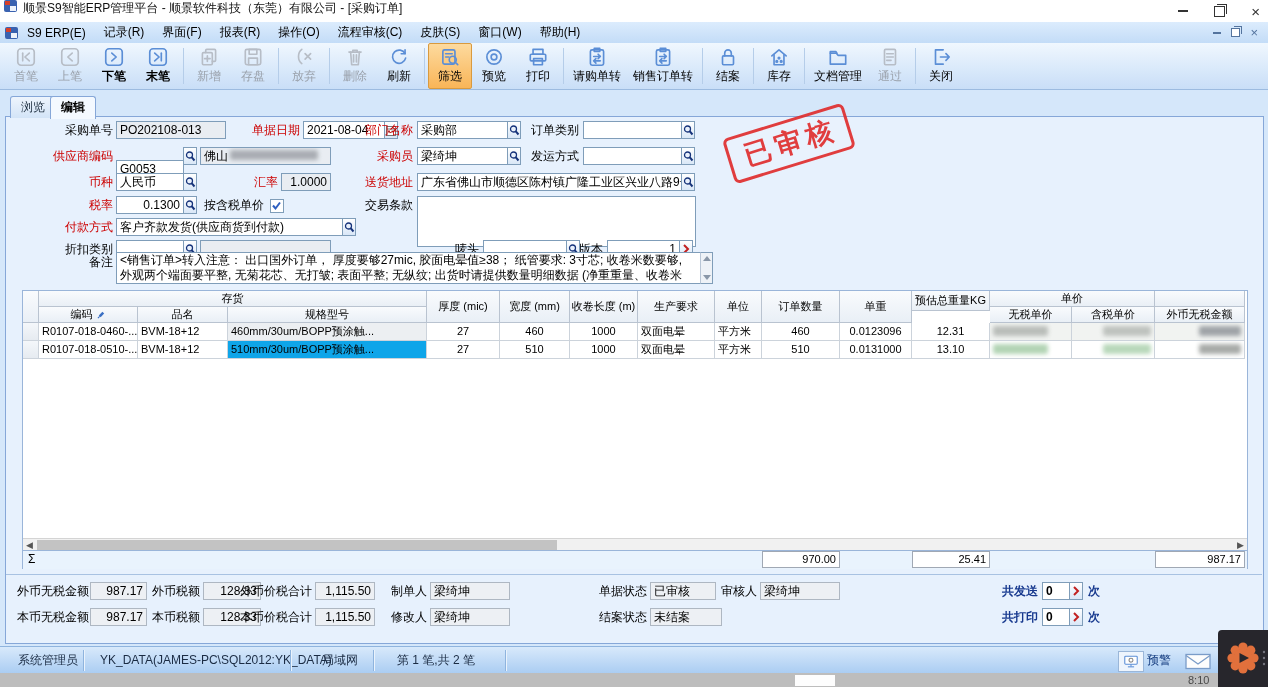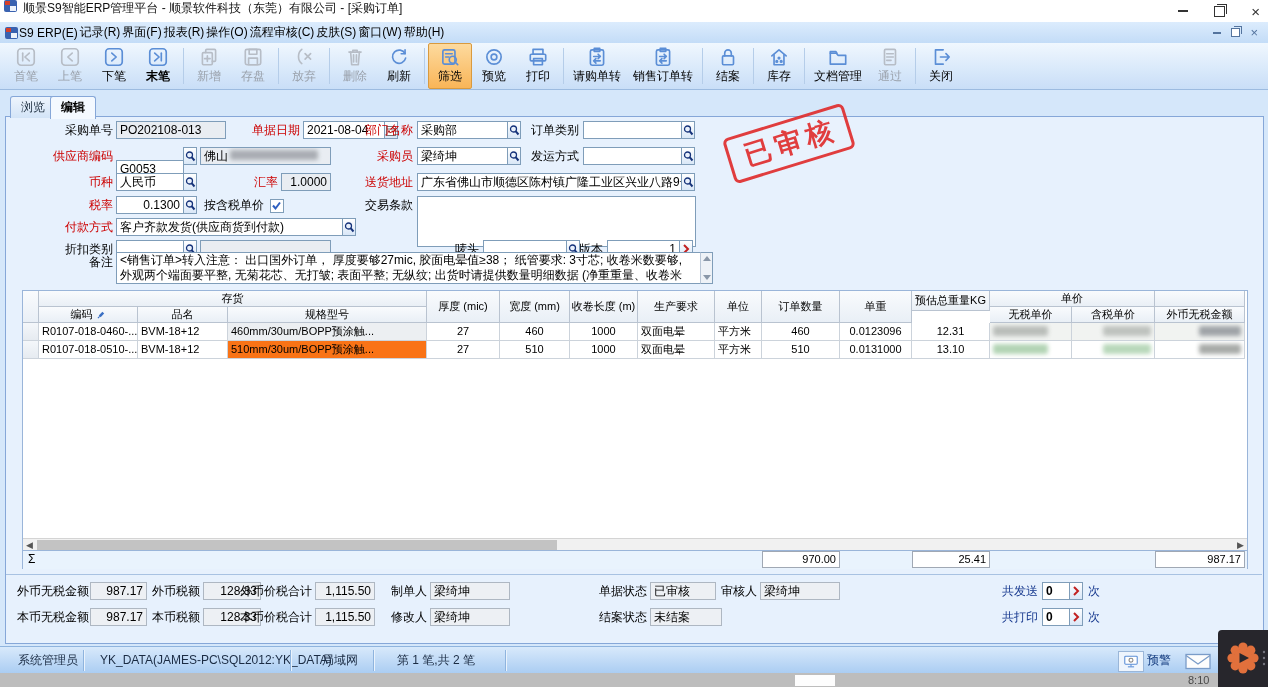--- a/index.html
+++ b/index.html
@@ -9,21 +9,21 @@
   .abs{position:absolute}
   
   .titlebar{left:0;top:0;width:1268px;height:22px;background:#ffffff;border-bottom:1px solid #e4e4e4;display:flex;align-items:flex-start}
   .titletext{margin-left:6px;font-size:12px;color:#111;white-space:nowrap}
   .winbtns{position:absolute;right:8px;top:0;height:22px;display:flex;align-items:center;gap:26px}
   .minbar{width:10px;height:2px;background:#333}
   .restorebox{width:9px;height:9px;border:1px solid #333;position:relative;background:#fff}
   .restorebox:before{content:"";position:absolute;left:2px;top:-3px;width:9px;height:9px;border:1px solid #333;border-bottom:none;border-left:none}
   .closex{font-size:15px;color:#333;line-height:15px}
   .menubar{left:0;top:22px;width:1268px;height:21px;background:linear-gradient(#dcecfd,#c3dcf7);border-bottom:1px solid #aac9ee;display:flex;align-items:center}
-  .mitem{padding:2px 1px;color:#000;white-space:nowrap}
+  .mitem{padding:2px 9px;color:#000;white-space:nowrap}
   .appicon{width:13px;height:12px;margin-left:5px;position:relative;background:#3a62b0;border-radius:2px}
   .appicon:before{content:"";position:absolute;left:1px;top:1px;width:5px;height:4px;background:#d6402a}
   .appicon:after{content:"";position:absolute;right:1px;bottom:1px;width:6px;height:5px;background:#eef3fb}
   .childbtns{position:absolute;right:10px;top:25px;display:flex;gap:10px;align-items:center}
   .childbtns .minbar{background:#54749e;width:8px}
   .childbtns .restorebox{width:7px;height:7px;border-color:#54749e}
   .childbtns .restorebox:before{border-color:#54749e;left:2px;top:-3px;width:7px;height:7px}
   .childbtns .closex{color:#54749e;font-size:13px}
   .toolbar{left:0;top:43px;width:1268px;height:47px;background:linear-gradient(#f0f7fe,#d6e7fa 65%,#c9def7);border-bottom:1px solid #9cbbe0;display:flex;align-items:stretch;padding-left:4px;box-sizing:border-box}
   .tbtn{display:flex;flex-direction:column;align-items:center;justify-content:flex-end;padding:3px 5px 3px;min-width:32px;color:#000;border:1px solid transparent}
@@ -55,21 +55,21 @@
   .gc{position:absolute;box-sizing:border-box;border-right:1px solid #ccd3db;border-bottom:1px solid #ccd3db;font-size:11px;line-height:17px;padding:0 3px;white-space:nowrap;overflow:hidden;background:#fff;color:#000}
   .gnum{text-align:center}
   .gsel{background:linear-gradient(#f4f7fa,#e6ebf1)}
   .hscroll{position:absolute;left:0;top:247px;width:1224px;height:12px;background:#f1f1f1;border-top:1px solid #d4d4d4}
   .hthumb{position:absolute;left:14px;top:1px;width:520px;height:10px;background:#c3c3c3}
   .harrow{position:absolute;top:2px;font-size:9px;color:#555;line-height:8px}
   .sumrow{position:absolute;left:0;top:259px;width:1224px;height:18px;background:#e9f3fd;border-top:1px solid #9ab5d9}
   .sumbox{position:absolute;top:0px;height:17px;background:#fff;border:1px solid #a0a8b4;box-sizing:border-box;font-size:11px;line-height:15px;text-align:right;padding:0 3px}
   
   .fbox{position:absolute;height:18px;background:#edf0f4;border:1px solid #aeb7c2;box-sizing:border-box;font-size:12px;line-height:16px;padding:0 3px;white-space:nowrap;overflow:hidden}
-  .bluelbl{color:#16388e;font-weight:normal}
+  .bluelbl{color:#16388e;font-weight:bold}
   .cntbox{position:absolute;height:18px;width:28px;background:#fff;border:1px solid #7f9db9;box-sizing:border-box;font-weight:bold;line-height:16px;padding:0 3px}
   
   .statusbar{left:0;top:646px;width:1268px;height:27px;background:linear-gradient(#d8e9fb,#a9ccf2);border-top:1px solid #8fb4de}
   .stext{position:absolute;top:0;height:27px;line-height:27px;color:#1b2c44;white-space:nowrap}
   .ssep{position:absolute;top:3px;height:21px;width:1px;background:#8fb4de;box-shadow:1px 0 0 #eaf3fc}
   .taskstrip{left:0;top:673px;width:1268px;height:14px;background:#bdbdbd}
   .widget{position:absolute;left:1218px;top:630px;width:50px;height:57px;background:#27262c;border-radius:4px 0 0 0;z-index:9}
   .iconbox{position:absolute;display:flex;align-items:center;justify-content:center}
 </style>
 </head>
@@ -124,21 +124,21 @@
   </div>
   <div class="tbtn disabled">
     <span class="ticon">
         <svg width="22" height="22" viewBox="0 0 20 20">
           <rect x="2.5" y="2.5" width="15" height="15" rx="3"></rect>
           <polyline points="12,6.5 8,10 12,13.5"></polyline>
         </svg>
       </span>
     <span>上笔</span>
   </div>
-  <div class="tbtn" style="font-weight:normal">
+  <div class="tbtn" style="font-weight:bold">
     <span class="ticon">
         <svg width="22" height="22" viewBox="0 0 20 20">
           <rect x="2.5" y="2.5" width="15" height="15" rx="3"></rect>
           <polyline points="8,6.5 12,10 8,13.5"></polyline>
         </svg>
       </span>
     <span>下笔</span>
   </div>
   <div class="tbtn" style="font-weight:bold">
     <span class="ticon">
@@ -494,21 +494,21 @@
   <div class="gc gnum" style="left:739px;top:32px;width:78px;height:18px">460</div>
   <div class="gc gnum" style="left:817px;top:32px;width:72px;height:18px">0.0123096</div>
   <div class="gc gnum" style="left:889px;top:32px;width:78px;height:18px">12.31</div>
   <div class="gc" style="left:967px;top:32px;width:82px;height:18px;background:#f1f3f1"><span class="blur" style="width:55px;background:#b9bdb9;margin-top:3px"></span></div>
   <div class="gc" style="left:1049px;top:32px;width:83px;height:18px;background:#f1f3f1;text-align:right"><span class="blur" style="width:48px;background:#bec2be;margin-top:3px"></span></div>
   <div class="gc" style="left:1132px;top:32px;width:90px;height:18px;background:#f1f3f1;text-align:right"><span class="blur" style="width:42px;background:#9fa3a7;margin-top:3px"></span></div>
 
   <div class="gc gsel" style="left:0;top:50px;width:16px;height:18px"></div>
   <div class="gc" style="left:16px;top:50px;width:99px;height:18px">R0107-018-0510-...</div>
   <div class="gc" style="left:115px;top:50px;width:90px;height:18px">BVM-18+12</div>
-  <div class="gc" style="left:205px;top:50px;width:199px;height:18px;background:#f97316">510mm/30um/BOPP预涂触...</div>
+  <div class="gc" style="left:205px;top:50px;width:199px;height:18px;background:#0ea5e9">510mm/30um/BOPP预涂触...</div>
   <div class="gc gnum" style="left:404px;top:50px;width:73px;height:18px">27</div>
   <div class="gc gnum" style="left:477px;top:50px;width:70px;height:18px">510</div>
   <div class="gc gnum" style="left:547px;top:50px;width:68px;height:18px">1000</div>
   <div class="gc" style="left:615px;top:50px;width:77px;height:18px">双面电晕</div>
   <div class="gc" style="left:692px;top:50px;width:47px;height:18px">平方米</div>
   <div class="gc gnum" style="left:739px;top:50px;width:78px;height:18px">510</div>
   <div class="gc gnum" style="left:817px;top:50px;width:72px;height:18px">0.0131000</div>
   <div class="gc gnum" style="left:889px;top:50px;width:78px;height:18px">13.10</div>
   <div class="gc" style="left:967px;top:50px;width:82px;height:18px"><span class="blur" style="width:55px;background:#b2d4b4;margin-top:3px"></span></div>
   <div class="gc" style="left:1049px;top:50px;width:83px;height:18px;text-align:right"><span class="blur" style="width:48px;background:#b8d8ba;margin-top:3px"></span></div>

